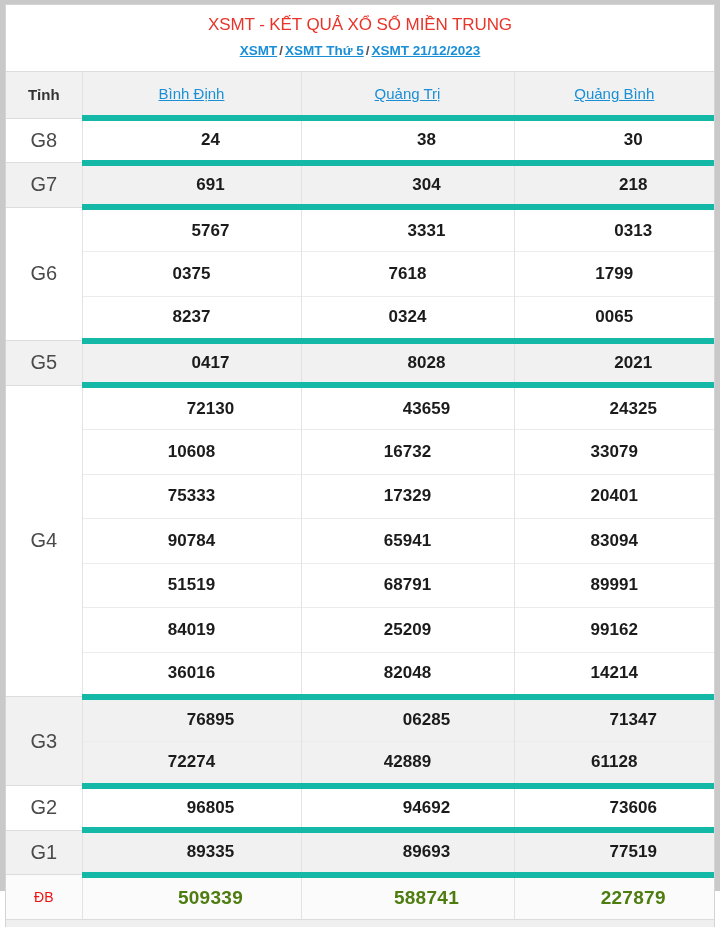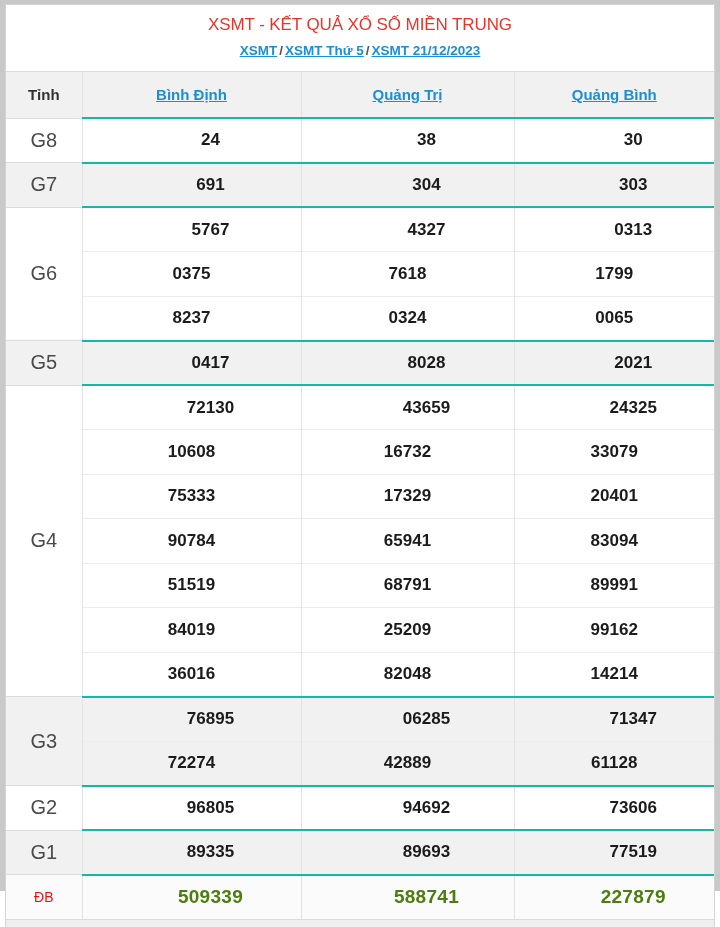--- a/index.html
+++ b/index.html
@@ -96,21 +96,21 @@
     height: 46px;
     border-bottom: 1px solid #dcdcdc;
     font-size: 15px;
   }
   thead th.tinh {
     color: #333333;
     font-weight: bold;
   }
   thead th a {
     color: #1b8fd6;
-    font-weight: bold;
+    font-weight: normal;
     text-decoration: underline;
     text-underline-offset: 1px;
   }
 
   
   tbody td {
     height: 44.5px;
     font-size: 17px;
     font-weight: bold;
     color: #1b1b1b;
@@ -121,21 +121,21 @@
 
   tbody td.lbl {
     font-size: 20px;
     font-weight: normal;
     color: #4a4a4a;
     border-right: 1px solid #e3e3e3;
   }
 
   
   tbody td.num { border-top: 1px solid #ececec; }
-  tbody tr.group-start td.num { border-top: 2px solid #14b8a6; padding-left: 38px; }
+  tbody tr.group-start td.num { border-top: 6px solid #14b8a6; padding-left: 38px; }
   tbody tr.group-start td.lbl { border-top: 1px solid #dcdcdc; }
   tbody tr:first-child td { border-top: none; }
 
   
   tbody tr.db td { background: #fbfbfb; }
   tbody tr.db td.lbl {
     color: #ee1111;
     font-size: 14px;
     font-weight: normal;
   }
@@ -182,26 +182,26 @@
           <tr class="plain group-start">
             <td class="lbl" rowspan="1">G8</td>
             <td class="num">24</td>
             <td class="num">38</td>
             <td class="num">30</td>
           </tr>
           <tr class="stripe group-start">
             <td class="lbl" rowspan="1">G7</td>
             <td class="num">691</td>
             <td class="num">304</td>
-            <td class="num">303</td>
+            <td class="num">218</td>
           </tr>
           <tr class="plain group-start">
             <td class="lbl" rowspan="3">G6</td>
             <td class="num">5767</td>
-            <td class="num">4327</td>
+            <td class="num">3331</td>
             <td class="num">0313</td>
           </tr>
           <tr class="plain">
             <td class="num">0375</td>
             <td class="num">7618</td>
             <td class="num">1799</td>
           </tr>
           <tr class="plain">
             <td class="num">8237</td>
             <td class="num">0324</td>

